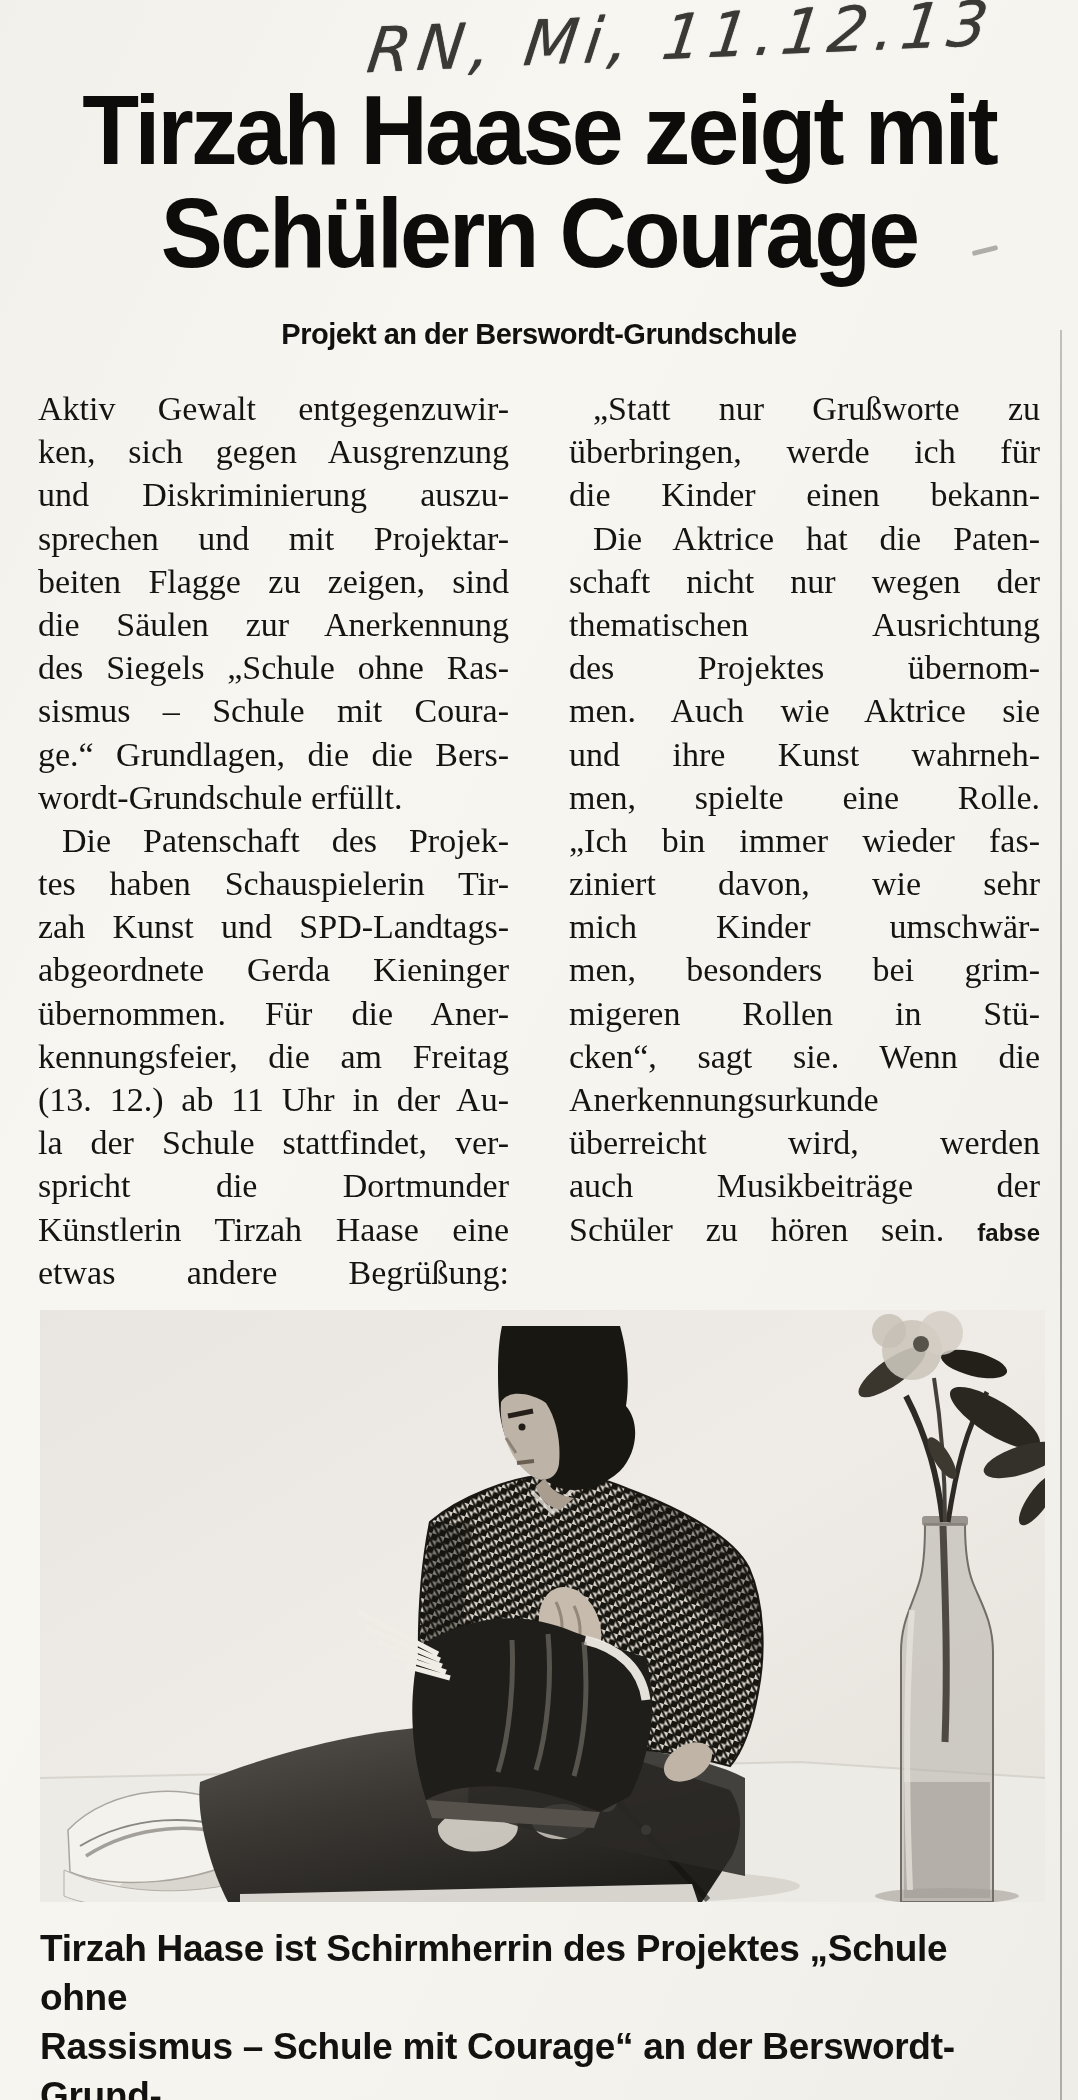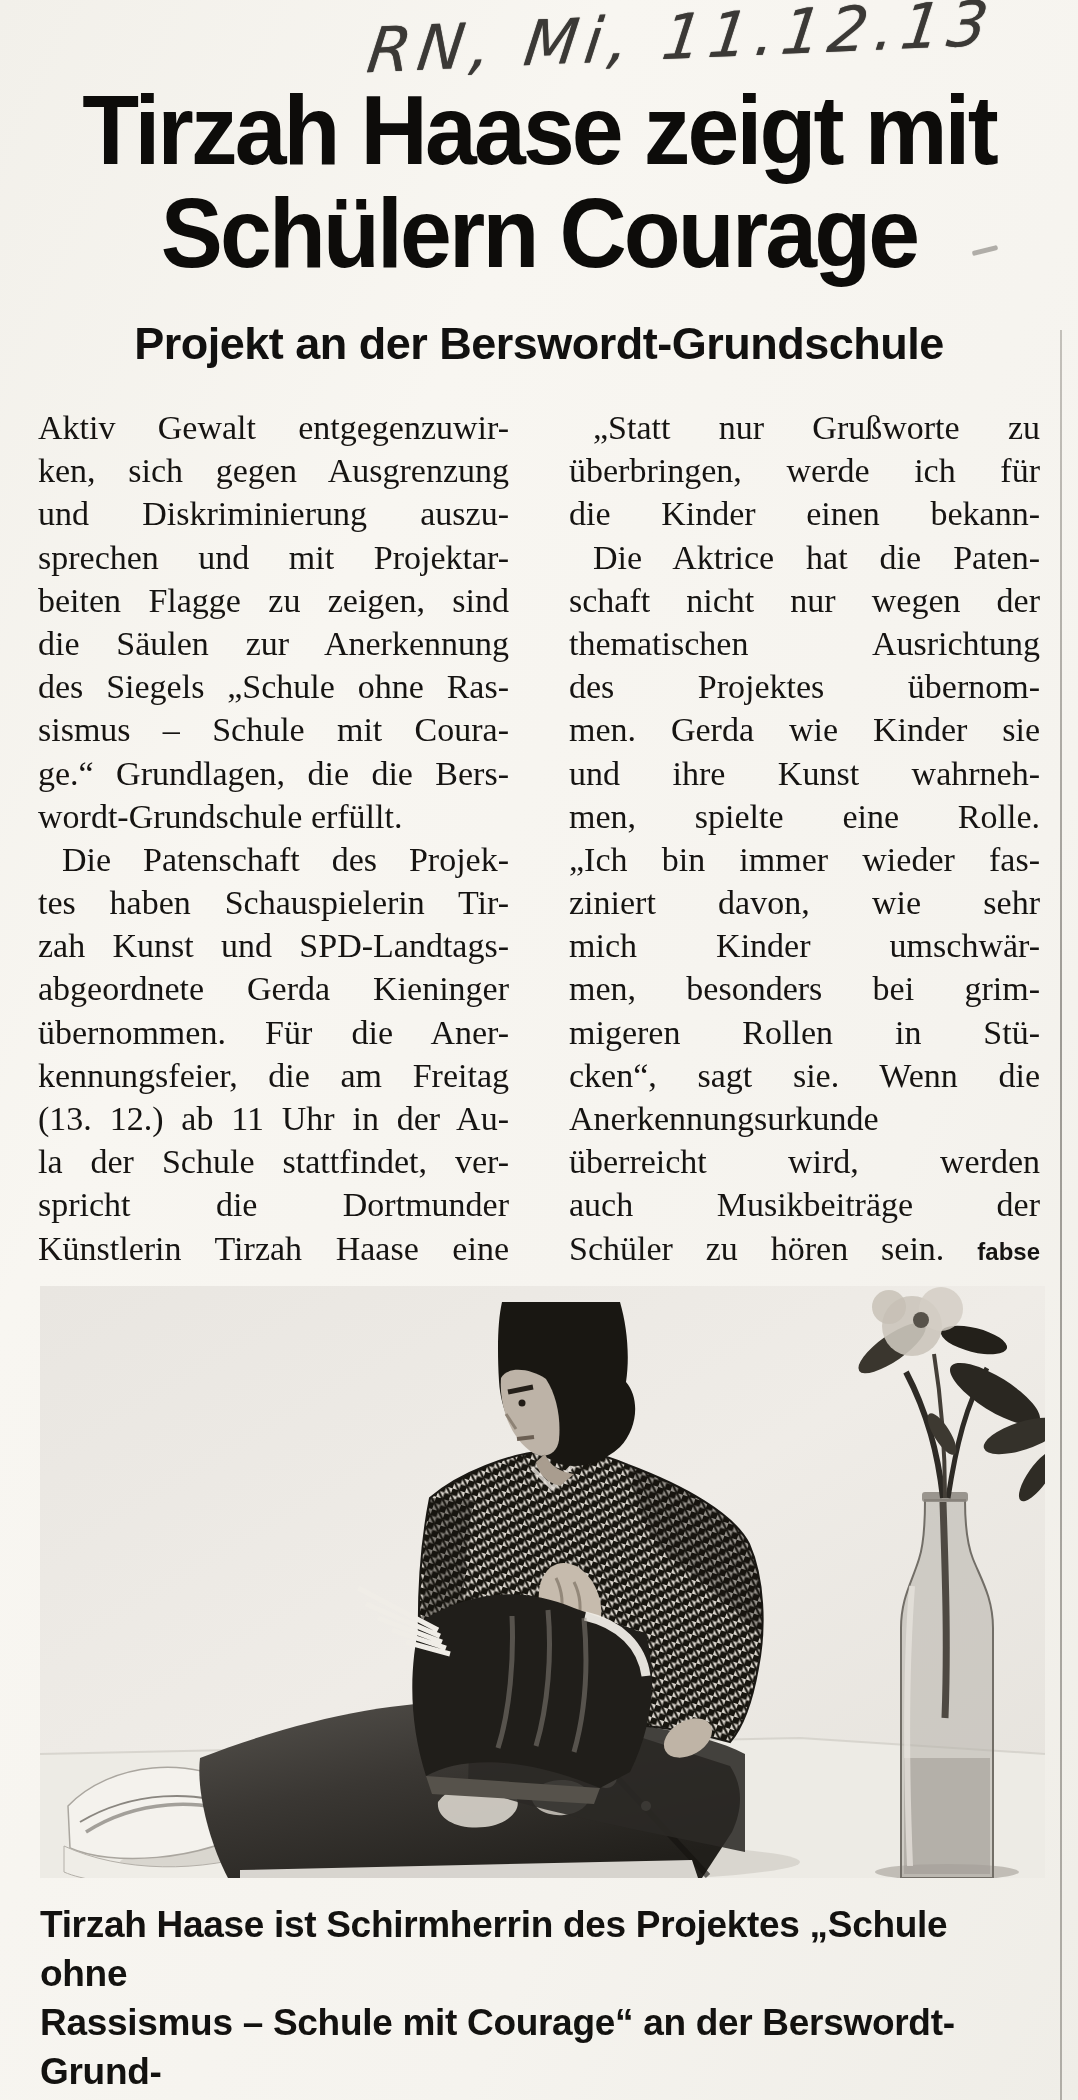--- a/index.html
+++ b/index.html
@@ -38,21 +38,21 @@
     margin:78px 0 0 0; padding:0;
     text-align:center;
     font-family:"Liberation Sans", sans-serif;
     font-weight:700; font-size:99px; line-height:103px;
     letter-spacing:-3px; color:#0d0c0a;
   }
   .hl-line{display:block; transform:scaleX(.94); transform-origin:50% 50%; white-space:nowrap;}
   .subheadline{
     margin:34px 0 0 0; text-align:center;
     font-family:"Liberation Sans", sans-serif;
-    font-weight:700; font-size:45px; letter-spacing:-.5px;
+    font-weight:700; font-size:29px; letter-spacing:-.5px;
     color:#121110;
   }
   .columns{
     display:flex; gap:60px;
     padding:0 38px; margin-top:36px;
     font-size:34px; line-height:43.2px;
   }
   .col{flex:1; min-width:0; overflow:hidden;}
   .bl{text-align:justify; text-align-last:justify; white-space:normal; height:43.2px;}
   .bl.noj{text-align-last:left;}
@@ -103,30 +103,31 @@
         <div class="bl ind">Die Patenschaft des Projek-</div>
         <div class="bl">tes haben Schauspielerin Tir-</div>
         <div class="bl">zah Kunst und SPD-Landtags-</div>
         <div class="bl">abgeordnete Gerda Kieninger</div>
         <div class="bl">übernommen. Für die Aner-</div>
         <div class="bl">kennungsfeier, die am Freitag</div>
         <div class="bl">(13. 12.) ab 11 Uhr in der Au-</div>
         <div class="bl">la der Schule stattfindet, ver-</div>
         <div class="bl">spricht die Dortmunder</div>
         <div class="bl">Künstlerin Tirzah Haase eine</div>
+        <div class="bl">etwas andere Begrüßung:</div>
       </div>
     <div class="col" id="col-right">
         <div class="bl ind">„Statt nur Grußworte zu</div>
         <div class="bl">überbringen, werde ich für</div>
         <div class="bl">die Kinder einen bekann-</div>
         <div class="bl ind">Die Aktrice hat die Paten-</div>
         <div class="bl">schaft nicht nur wegen der</div>
         <div class="bl">thematischen Ausrichtung</div>
         <div class="bl">des Projektes übernom-</div>
-        <div class="bl">men. Gerda wie Kinder sie</div>
+        <div class="bl">men. Auch wie Aktrice sie</div>
         <div class="bl">und ihre Kunst wahrneh-</div>
         <div class="bl">men, spielte eine Rolle.</div>
         <div class="bl">„Ich bin immer wieder fas-</div>
         <div class="bl">ziniert davon, wie sehr</div>
         <div class="bl">mich Kinder umschwär-</div>
         <div class="bl">men, besonders bei grim-</div>
         <div class="bl">migeren Rollen in Stü-</div>
         <div class="bl">cken“, sagt sie. Wenn die</div>
         <div class="bl noj">Anerkennungsurkunde</div>
         <div class="bl">überreicht wird, werden</div>

